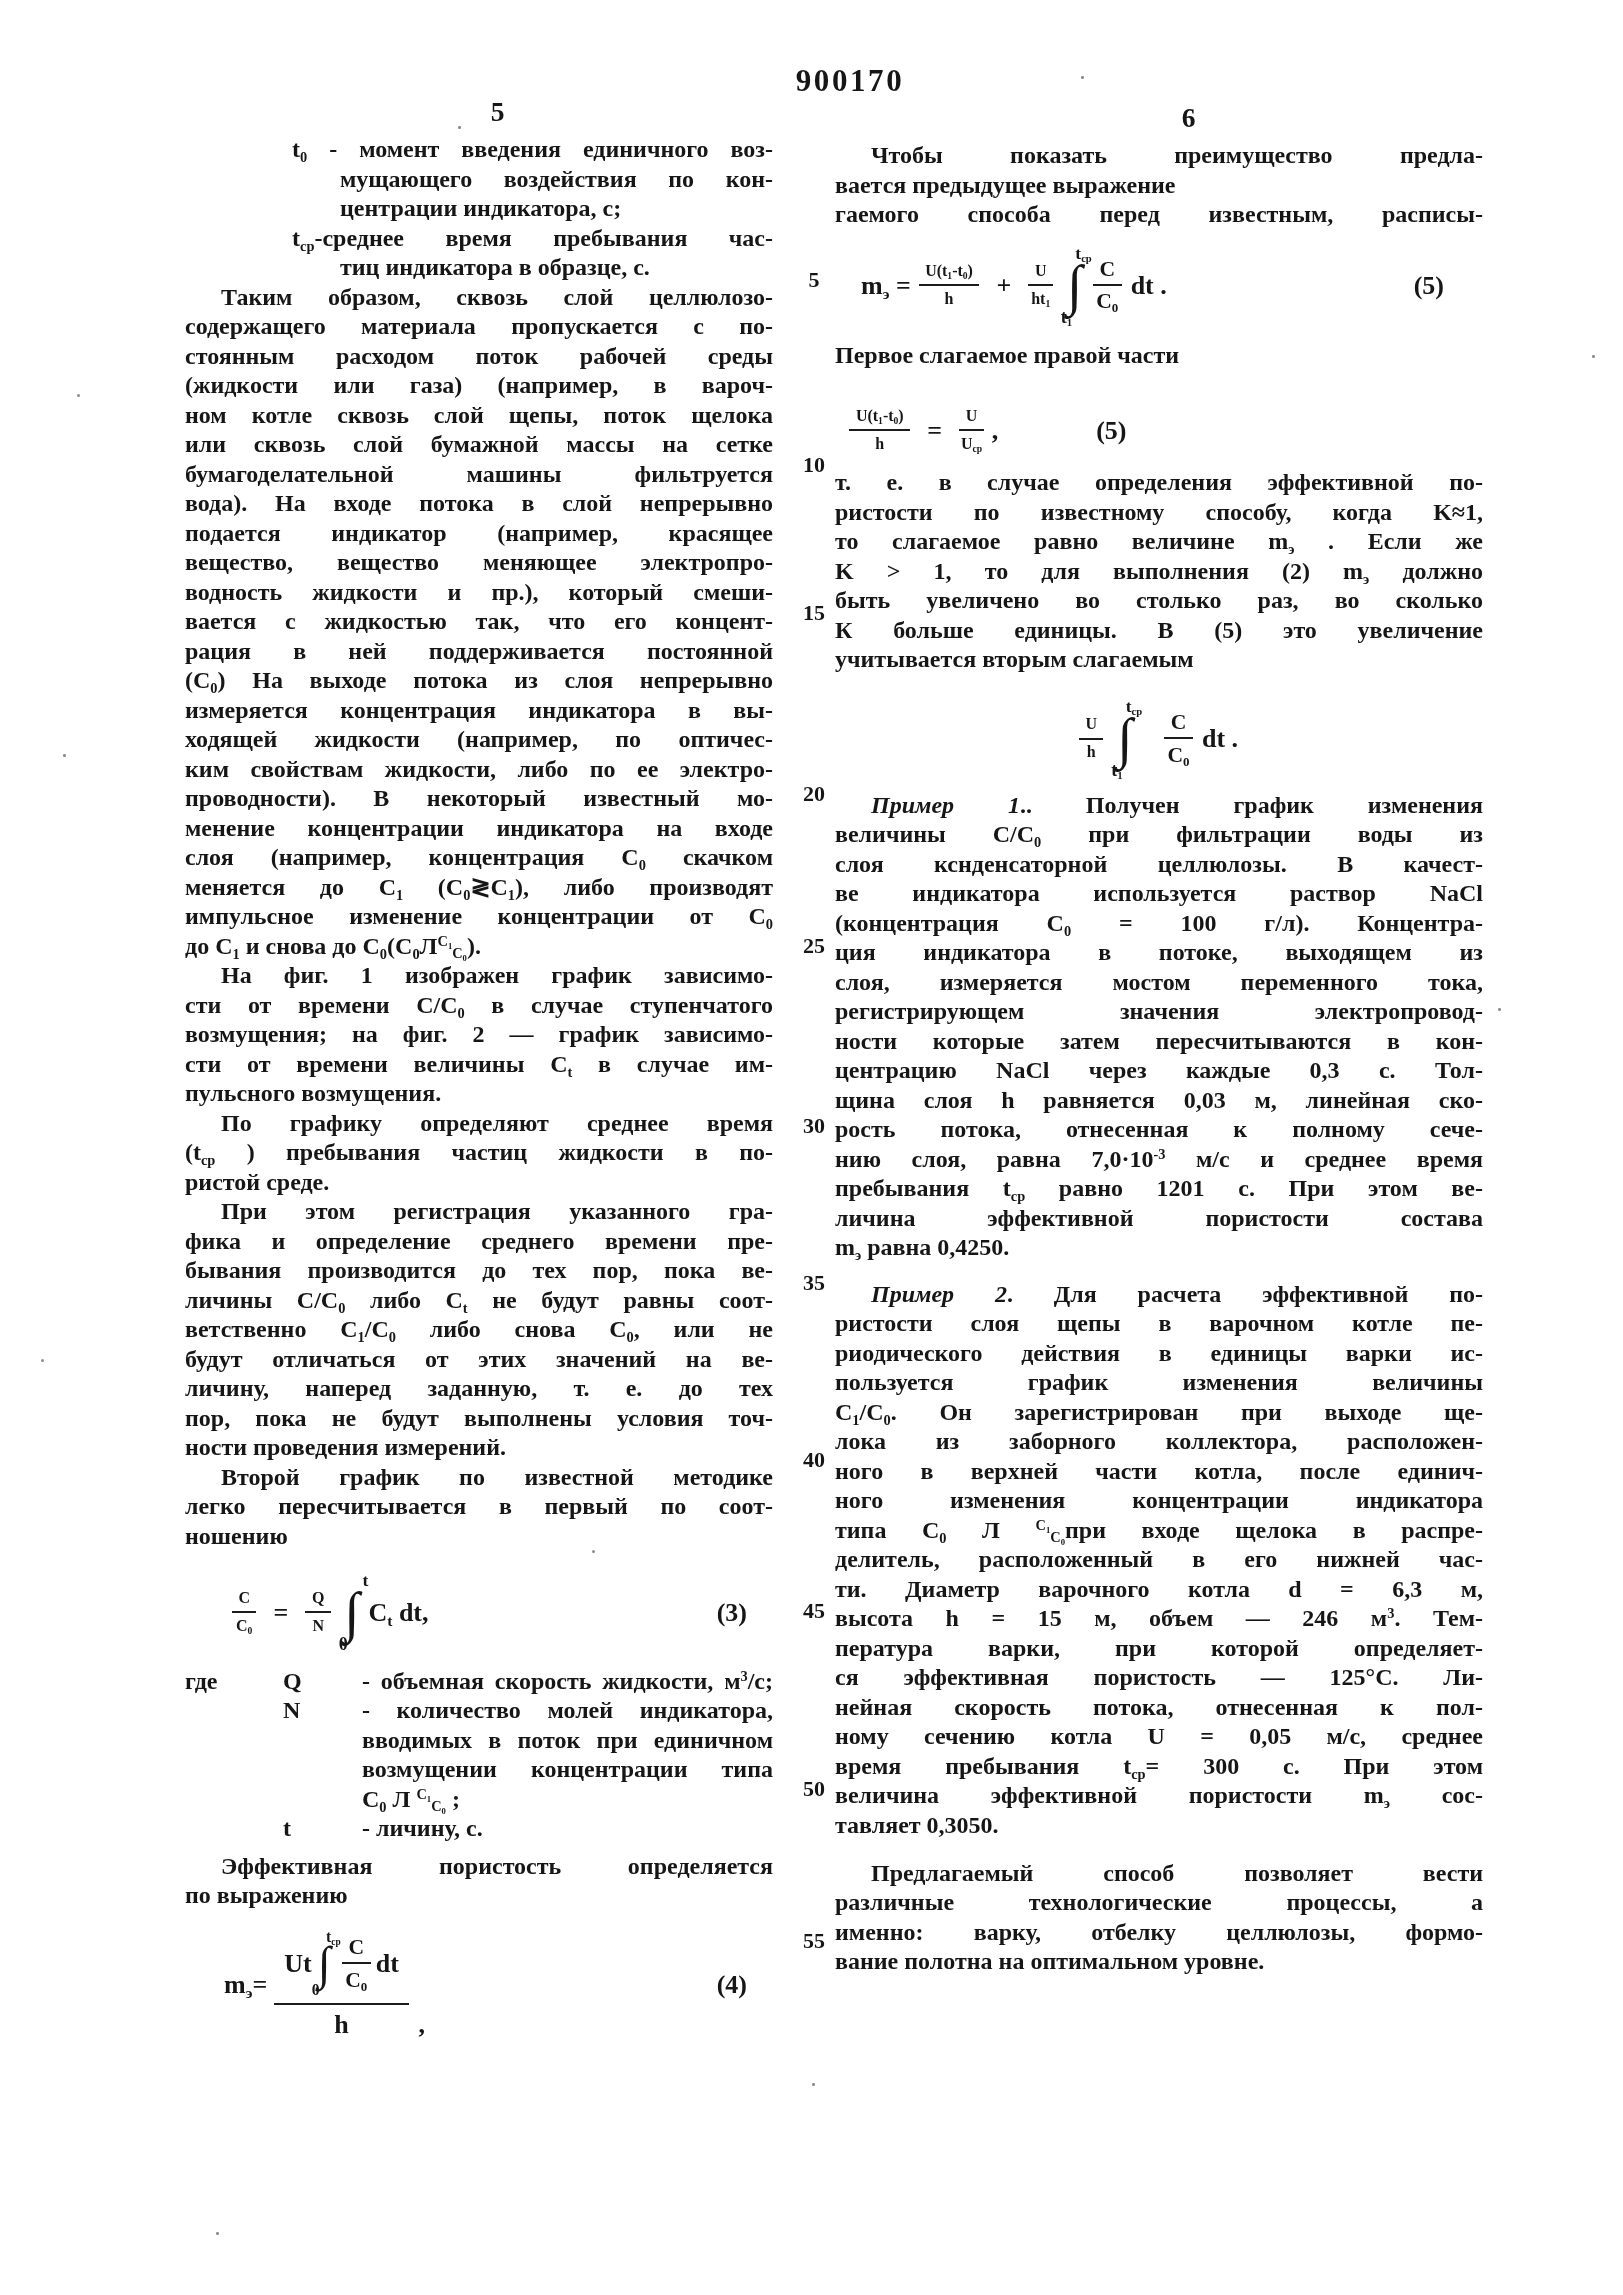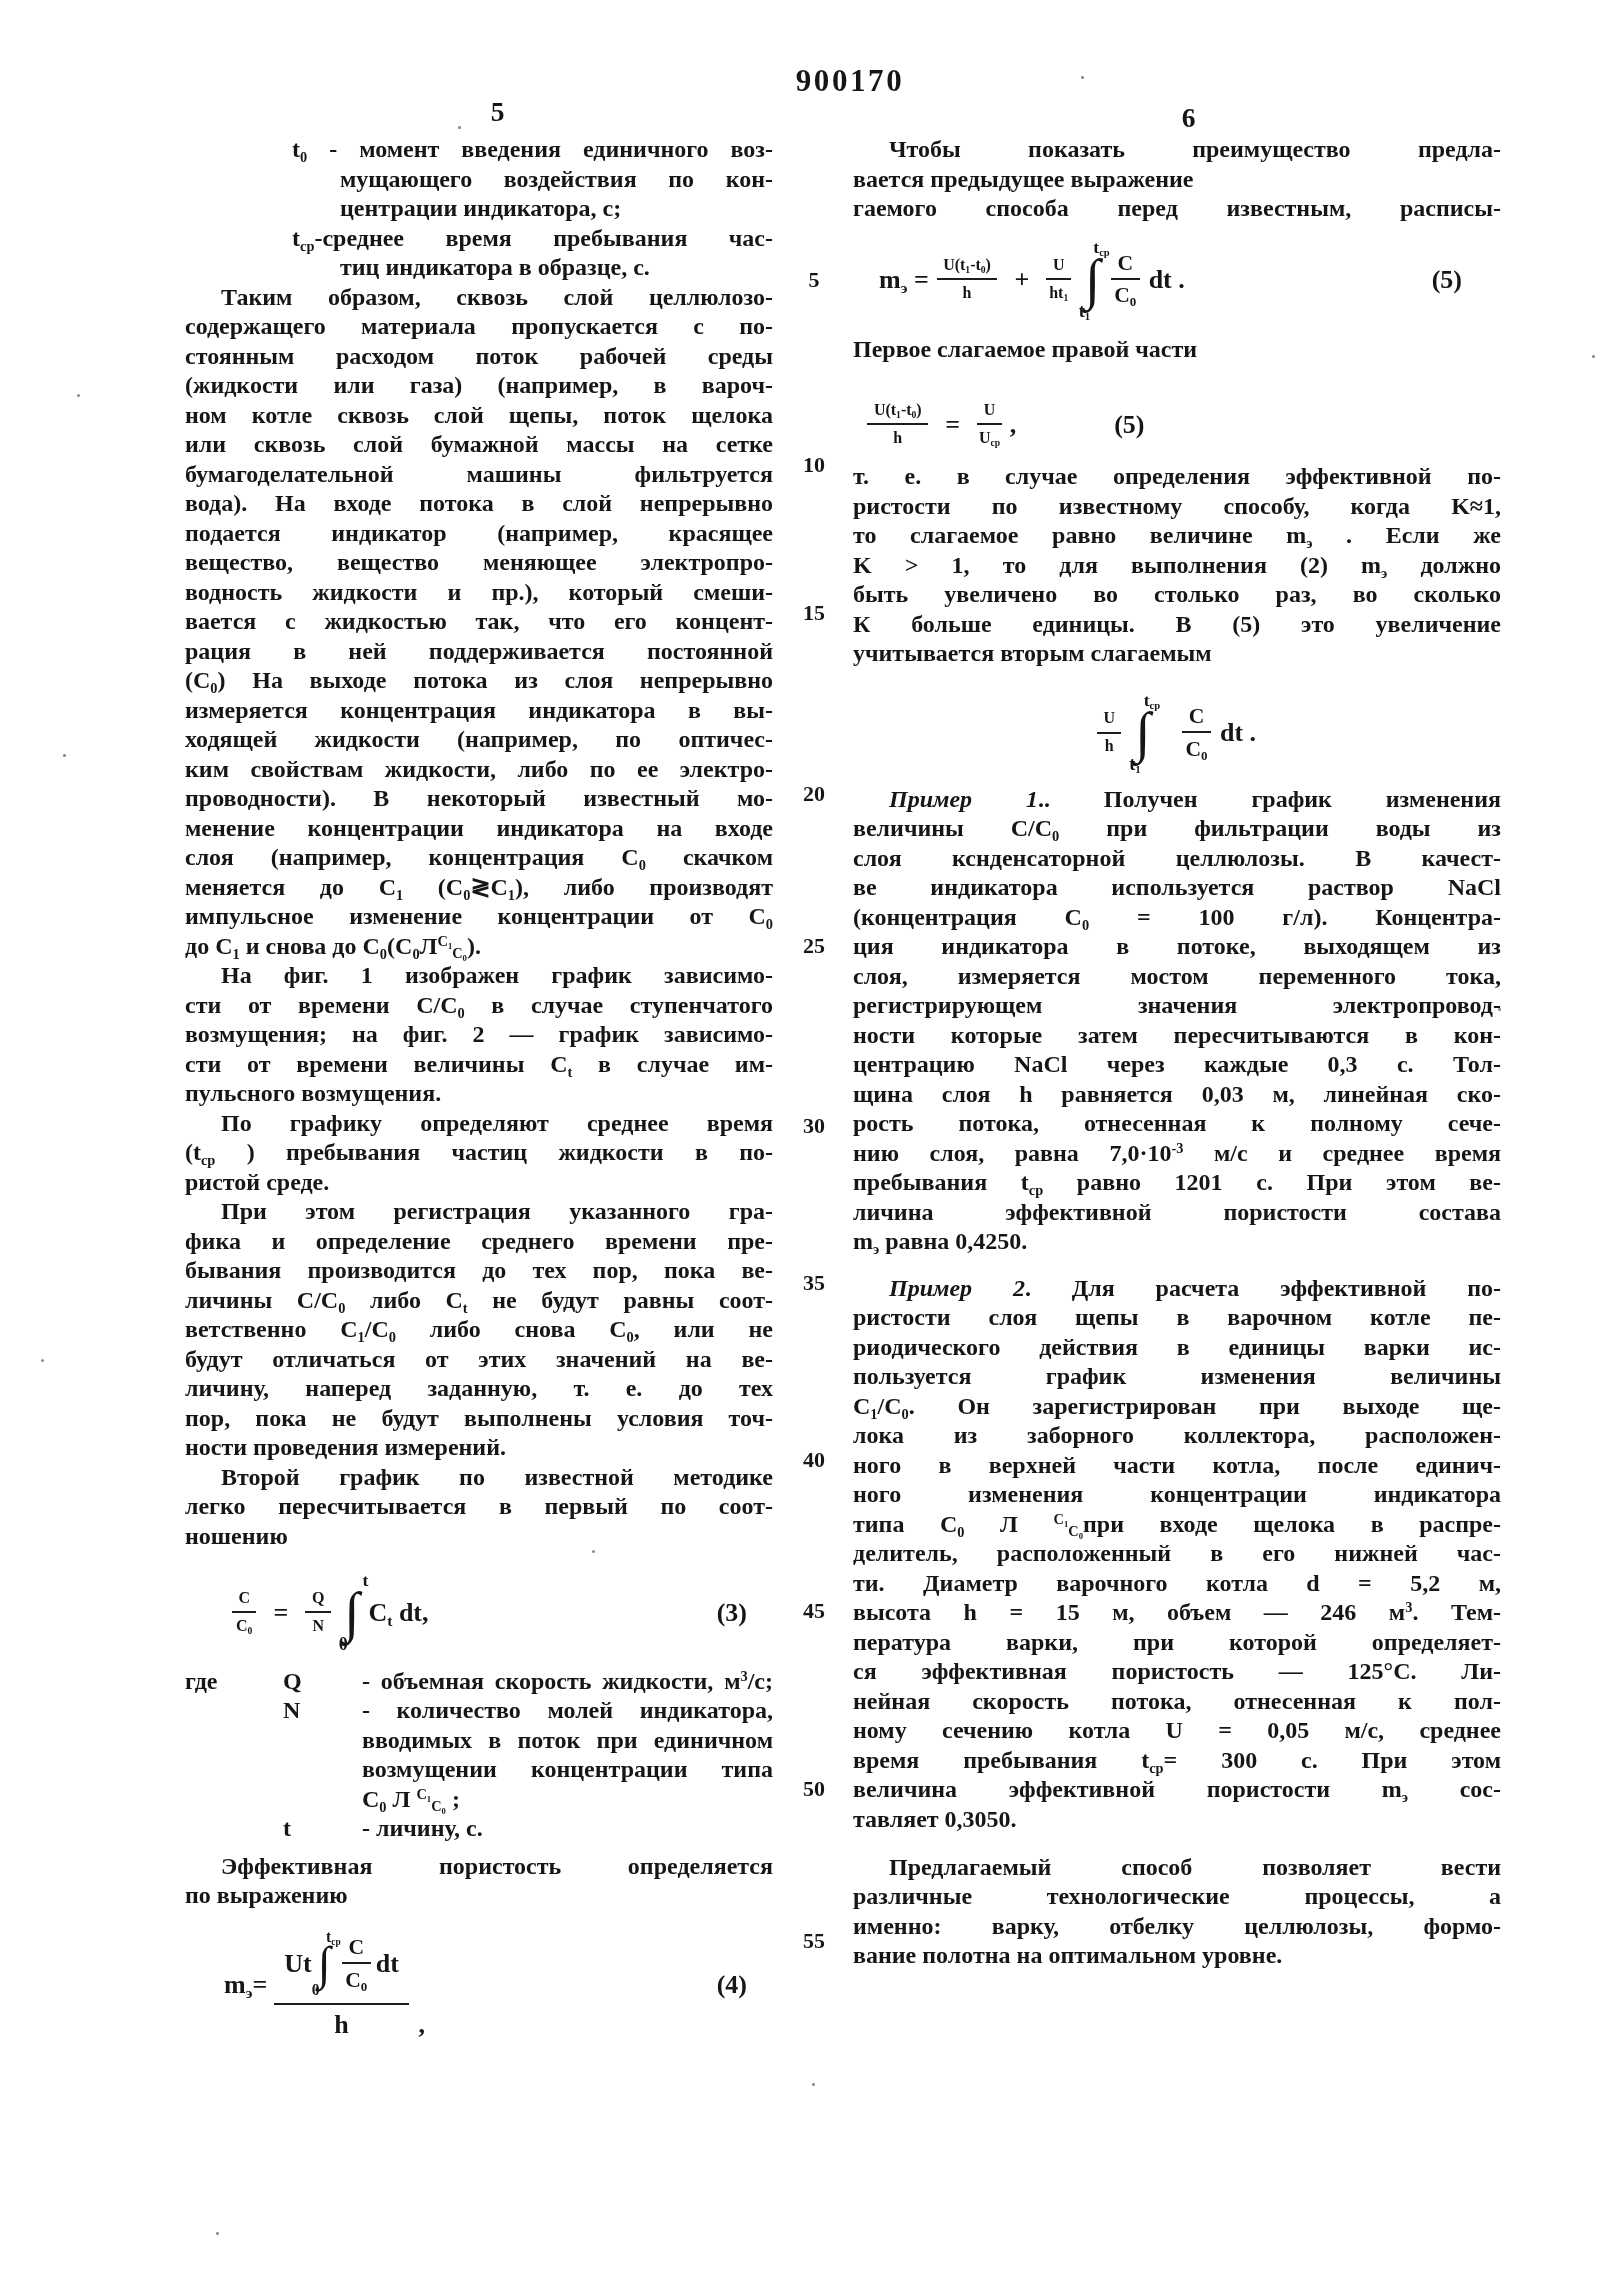--- a/index.html
+++ b/index.html
@@ -15,21 +15,21 @@
   
   .patent-num{position:absolute;left:719px;top:63px;width:262px;text-align:center;font-size:31px;letter-spacing:2.6px;}
   .colnum{position:absolute;font-size:27.5px;}
   .colnum.l{left:458px;top:96px;width:79px;text-align:center;}
   .colnum.r{left:1149px;top:102px;width:79px;text-align:center;}
   
   .gut{position:absolute;left:784px;width:60px;text-align:center;font-size:22px;}
   
   .col{position:absolute;top:135px;font-size:24px;line-height:29.5px;}
   .col.left{left:185px;width:588px;}
-  .col.right{left:853px;width:648px;}
+  .col.right{left:835px;width:648px;margin-top:6px;}
   .tl{text-align:left;}
   .tl.just{text-align:justify;text-align-last:justify;}
   .tl.ind{text-indent:36px;}
   .tl.dterm{margin-left:107px;}
   .tl.dcont{margin-left:155px;}
   sub{font-size:0.6em;vertical-align:-0.32em;line-height:0;}
   sup{font-size:0.6em;vertical-align:0.55em;line-height:0;}
   
   .gr{display:flex;line-height:29.5px;}
   .gr .g1{width:98px;flex:none;}
@@ -334,21 +334,21 @@
         <div class="tl ind just"><i>Пример 2</i>. Для расчета эффективной по-</div>
         <div class="tl just">ристости слоя щепы в варочном котле пе-</div>
         <div class="tl just">риодического действия в единицы варки ис-</div>
         <div class="tl just">пользуется график изменения величины</div>
         <div class="tl just">C<sub>1</sub>/C<sub>0</sub>. Он зарегистрирован при выходе ще-</div>
         <div class="tl just">лока из заборного коллектора, расположен-</div>
         <div class="tl just">ного в верхней части котла, после единич-</div>
         <div class="tl just">ного изменения концентрации индикатора</div>
         <div class="tl just">типа C<sub>0</sub> Л <sup>C<sub>1</sub></sup><sub>C<sub>0</sub></sub>при входе щелока в распре-</div>
         <div class="tl just">делитель, расположенный в его нижней час-</div>
-        <div class="tl just">ти. Диаметр варочного котла d = 5,2 м,</div>
+        <div class="tl just">ти. Диаметр варочного котла d = 6,3 м,</div>
         <div class="tl just">высота h = 15 м, объем — 246 м<sup>3</sup>. Тем-</div>
         <div class="tl just">пература варки, при которой определяет-</div>
         <div class="tl just">ся эффективная пористость — 125°С. Ли-</div>
         <div class="tl just">нейная скорость потока, отнесенная к пол-</div>
         <div class="tl just">ному сечению котла U = 0,05 м/с, среднее</div>
         <div class="tl just">время пребывания t<sub>ср</sub>= 300 с. При этом</div>
         <div class="tl just">величина эффективной пористости m<sub>э</sub> сос-</div>
         <div class="tl">тавляет 0,3050.</div>
       </div>
     <div class="para sp2">

